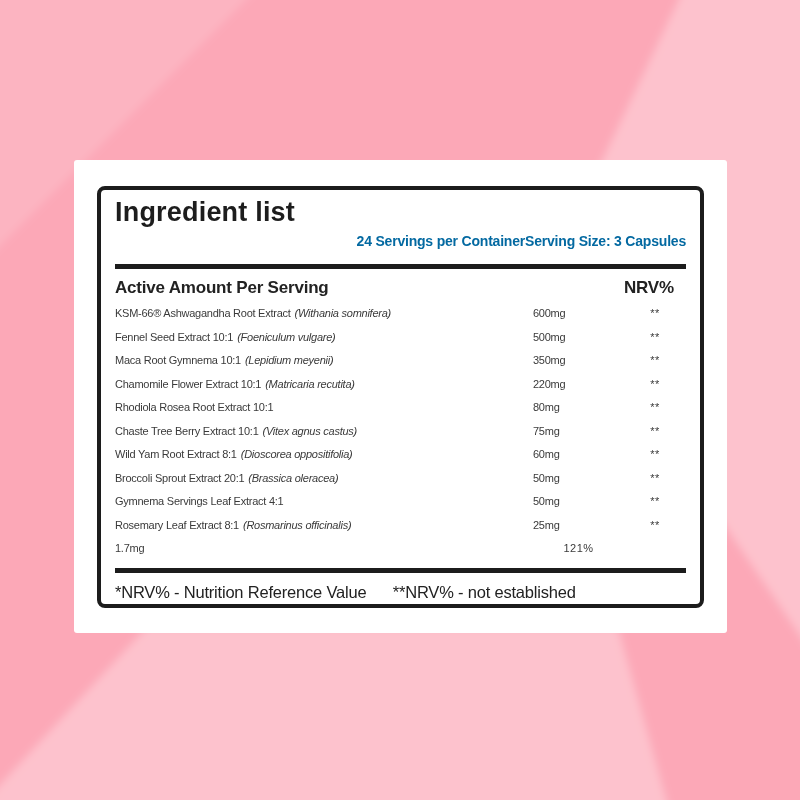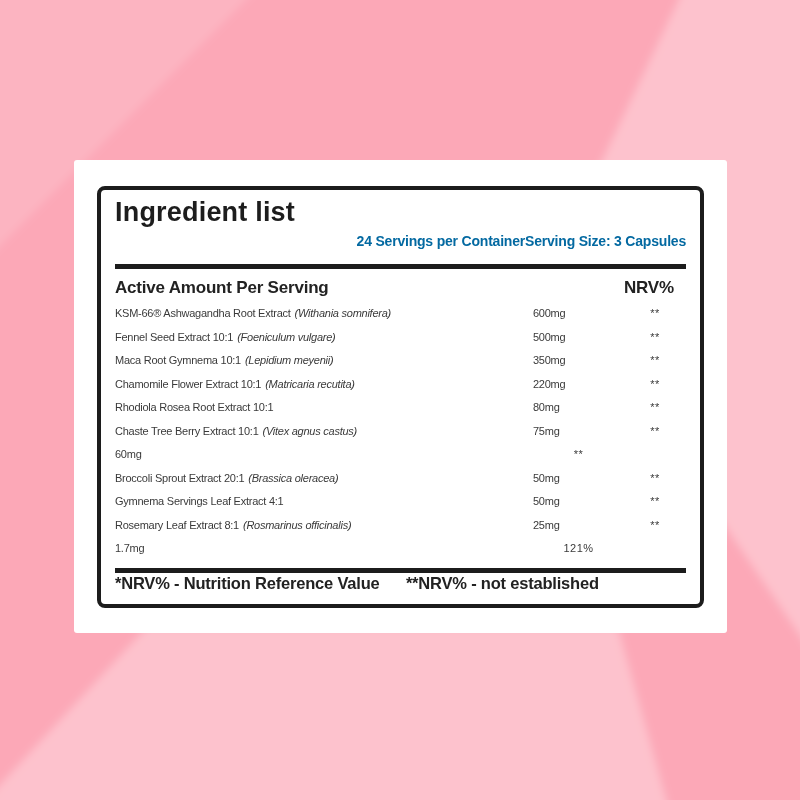--- a/index.html
+++ b/index.html
@@ -72,23 +72,23 @@
     line-height: 23.5px;
     color: #3a3a3a;
     letter-spacing: -0.25px;
     white-space: nowrap;
   }
   .cell.name { overflow: hidden; }
   .latin { font-style: italic; margin-left: 4px; }
   .cell.nrv { text-align: center; letter-spacing: 0.5px; }
 
   .footnotes {
-    margin-top: 0;
+    margin-top: 9px;
     font-size: 16.5px;
-    font-weight: bold;
+    font-weight: normal;
     line-height: 20px;
     color: #222222;
     letter-spacing: -0.2px;
     white-space: nowrap;
   }
   .footnotes .fn + .fn { margin-left: 22px; }
 </style>
 </head>
 <body>
 
@@ -148,20 +148,21 @@
         <div class="cell name"><span>Rhodiola Rosea Root Extract 10:1</span><span class="latin"></span></div>
         <div class="cell amount">80mg</div>
         <div class="cell nrv">**</div>
       </div>
       <div class="row">
         <div class="cell name"><span>Chaste Tree Berry Extract 10:1</span><span class="latin">(Vitex agnus castus)</span></div>
         <div class="cell amount">75mg</div>
         <div class="cell nrv">**</div>
       </div>
       <div class="row">
+        <div class="cell name"><span>Wild Yam Root Extract 8:1</span><span class="latin">(Dioscorea oppositifolia)</span></div>
         <div class="cell amount">60mg</div>
         <div class="cell nrv">**</div>
       </div>
       <div class="row">
         <div class="cell name"><span>Broccoli Sprout Extract 20:1</span><span class="latin">(Brassica oleracea)</span></div>
         <div class="cell amount">50mg</div>
         <div class="cell nrv">**</div>
       </div>
       <div class="row">
         <div class="cell name"><span>Gymnema Servings Leaf Extract 4:1</span><span class="latin"></span></div>

